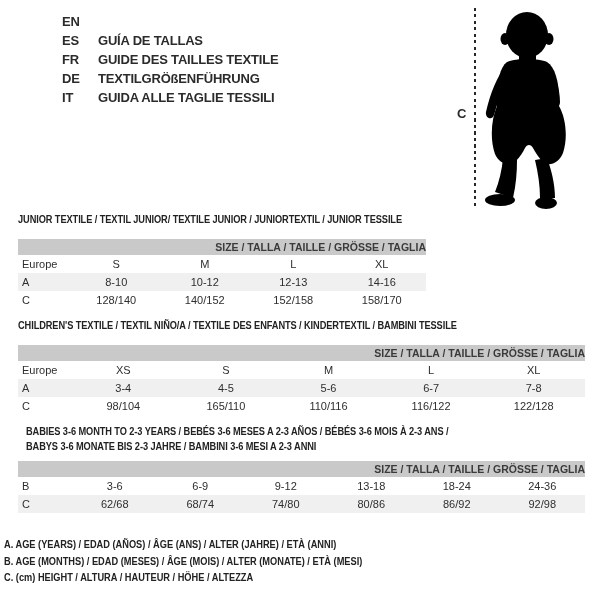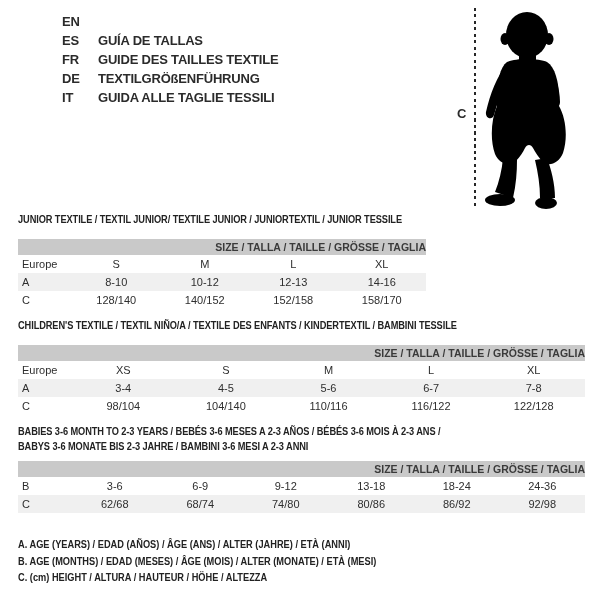--- a/index.html
+++ b/index.html
@@ -29,34 +29,34 @@
   #sec-junior{top:213px;width:408px;}
   #sec-children{top:319px;width:567px;}
   #sec-babies{top:424px;width:567px;}
 
   .sec-title{
     font-size:10.5px;font-weight:bold;white-space:nowrap;line-height:13px;
     transform:scaleX(0.88);transform-origin:left center;letter-spacing:-0.1px;
     margin:0 0 13px 0;color:#222222;
   }
   #sec-babies .sec-title{margin:0;line-height:15px;}
-  #sec-babies .titles{margin-bottom:7px;}
+  #sec-babies .titles{margin-bottom:7px;margin-left:8px;}
 
   .size-table{width:100%;}
   .band{
     background:#c9c9c9;height:16px;line-height:16px;padding-left:4px;
     font-size:10.5px;font-weight:600;color:#3a3a3a;white-space:nowrap;text-align:right;
   }
   .trow{display:flex;height:18px;line-height:18px;font-size:11px;color:#2e2e2e;}
   .trow.striped{background:#f0f0f0;}
   .tlabel{flex:0 0 50px;padding-left:4px;text-align:left;}
   .tcell{flex:1;text-align:center;}
 
   
-  .footnotes{position:absolute;left:18px;top:536px;}
+  .footnotes{position:absolute;left:4px;top:536px;}
   .footnote{
     font-size:10.5px;font-weight:bold;line-height:16.5px;white-space:nowrap;
     transform:scaleX(0.88);transform-origin:left center;color:#222222;
   }
 </style>
 </head>
 <body>
 
 <div class="lang-block">
   <div class="lang-row">
@@ -145,21 +145,21 @@
       <span class="tlabel">A</span>
       <span class="tcell">3-4</span>
       <span class="tcell">4-5</span>
       <span class="tcell">5-6</span>
       <span class="tcell">6-7</span>
       <span class="tcell">7-8</span>
     </div>
     <div class="trow">
       <span class="tlabel">C</span>
       <span class="tcell">98/104</span>
-      <span class="tcell">104/140</span>
+      <span class="tcell">165/110</span>
       <span class="tcell">110/116</span>
       <span class="tcell">116/122</span>
       <span class="tcell">122/128</span>
     </div>
   </div>
 </div>
 
 <div class="section" id="sec-babies">
   <div class="titles">
     <div class="sec-title">BABIES 3-6 MONTH TO 2-3 YEARS / BEBÉS 3-6 MESES A 2-3 AÑOS / BÉBÉS 3-6 MOIS À 2-3 ANS /</div>

